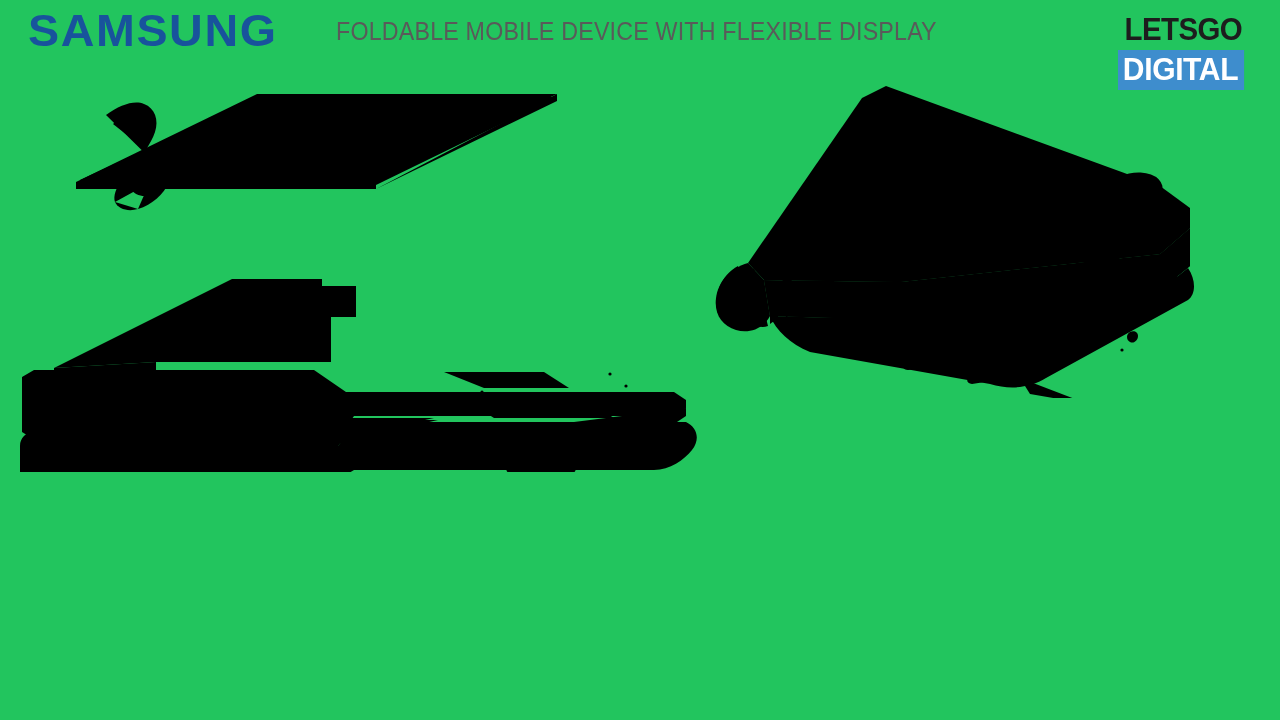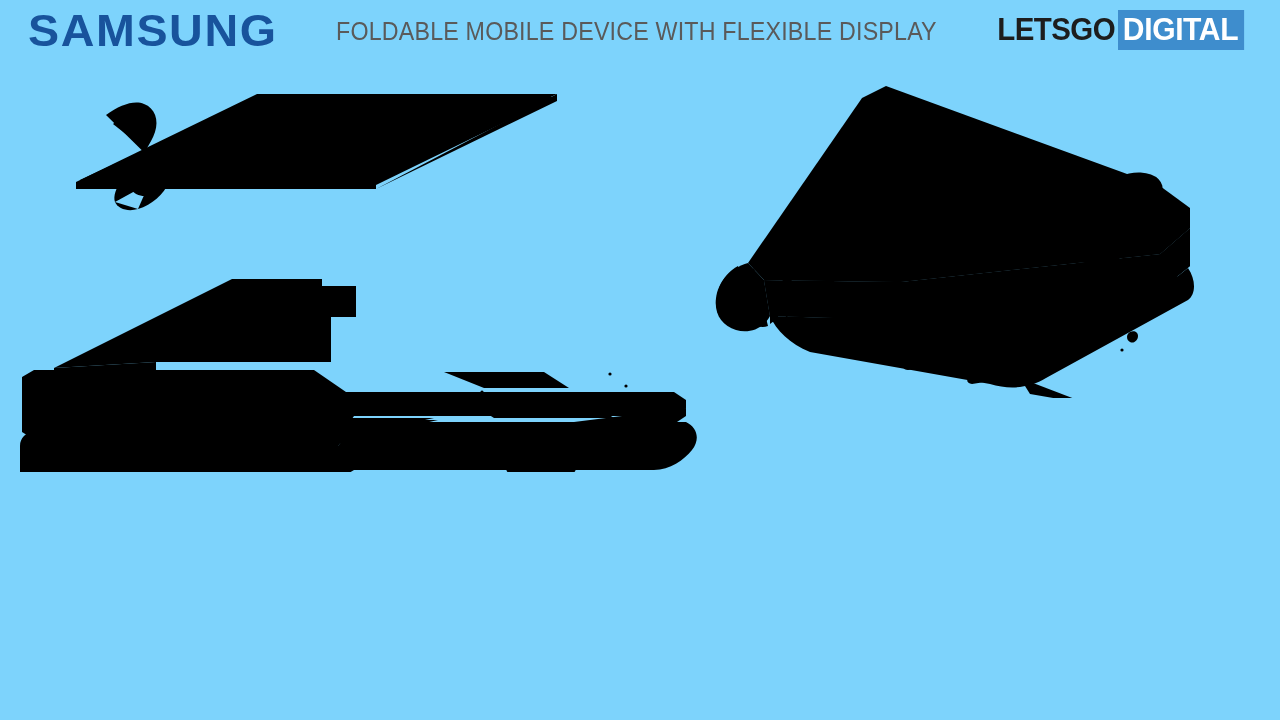--- a/index.html
+++ b/index.html
@@ -7,21 +7,21 @@
   html, body {
     margin: 0; padding: 0;
     width: 1280px; height: 720px;
     background: #ffffff;
     font-family: "Liberation Sans", sans-serif;
     overflow: hidden;
   }
   #page {
     position: relative;
     width: 1280px; height: 720px;
-    background: #7dd3fc;
+    background: #22c55e;
   }
 
   
   #header {
     position: absolute;
     left: 0; top: 0;
     width: 1280px; height: 66px;
     display: flex;
     align-items: center;
   }
@@ -53,20 +53,21 @@
     white-space: nowrap;
   }
   #watermark {
     position: absolute;
     right: 32px; top: 10px;
     display: flex;
     align-items: stretch;
     height: 40px;
     line-height: 40px;
     user-select: none;
+    flex-direction: column;
   }
   #watermark .wm-left {
     font-size: 31px;
     font-weight: bold;
     color: #1d1d1d;
     letter-spacing: -0.6px;
     padding-right: 3px;
     transform: scaleX(0.95);
     transform-origin: right center;
   }

